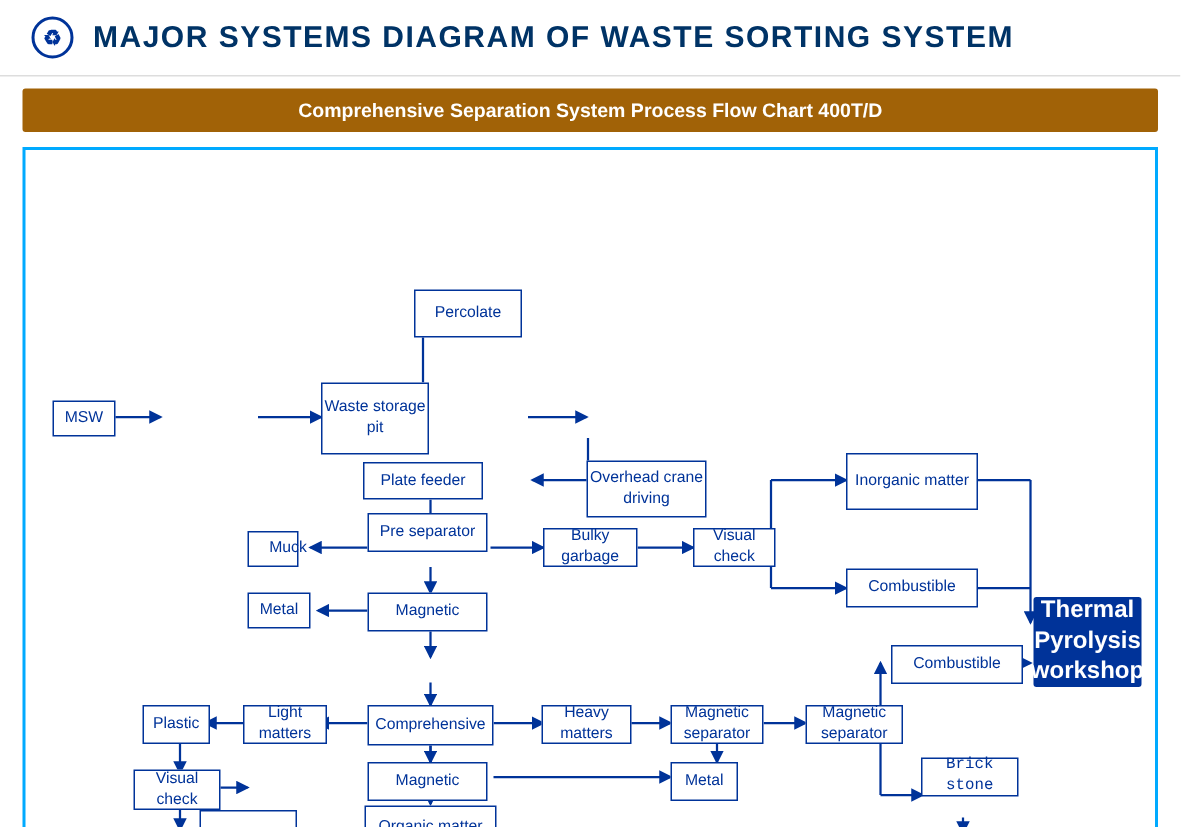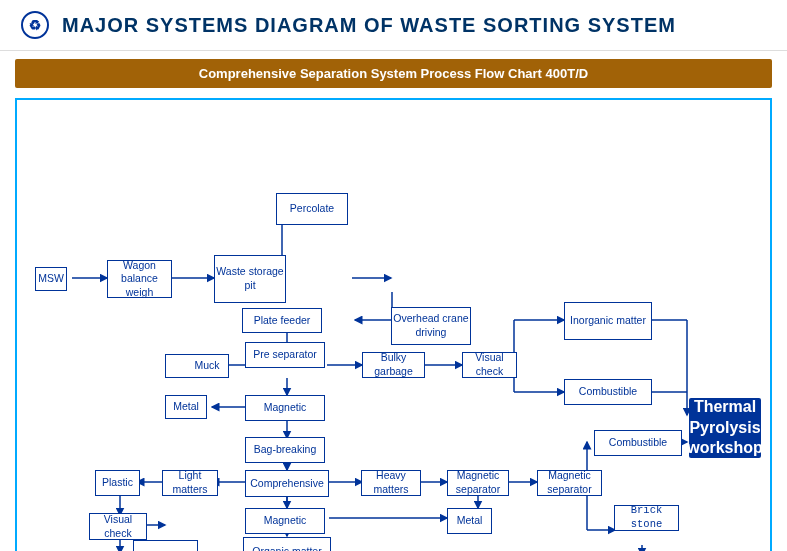--- a/index.html
+++ b/index.html
@@ -181,49 +181,47 @@
       <line x1="270" y1="453" x2="270" y2="468" stroke="#003399" stroke-width="1.5" marker-end="url(#arrowhead)"></line>
 
       <line x1="30" y1="460" x2="30" y2="540" stroke="#00aaff" stroke-width="2"></line>
 
       <line x1="270" y1="497" x2="270" y2="540" stroke="#003399" stroke-width="1.5"></line>
       <line x1="270" y1="540" x2="625" y2="540" stroke="#003399" stroke-width="1.5" marker-end="url(#arrowhead)"></line>
 
       <line x1="88" y1="513" x2="88" y2="540" stroke="#003399" stroke-width="1.5"></line>
     </svg>
 
-    <div class="box" style="left:18px;top:167px;width:32px;height:24px;">MSW</div>
-
-    <div class="box" style="left:90px;top:160px;width:65px;height:38px;">Wagon balance weigh</div>
+    <div class="box" style="left:18px;top:167px;width:42px;height:24px;">MSW</div>
+
 
     <div class="box" style="left:197px;top:155px;width:72px;height:48px;">Waste storage pit</div>
 
     <div class="box" style="left:221px;top:93px;width:72px;height:32px;margin-left:38px;">Percolate</div>
 
     <div class="box" style="left:374px;top:160px;width:80px;height:38px;margin-top:47px;">Overhead crane driving</div>
 
     <div class="box" style="left:225px;top:208px;width:80px;height:25px;">Plate feeder</div>
 
     <div class="box" style="left:547px;top:202px;width:88px;height:38px;">Inorganic matter</div>
 
-    <div class="box" style="left:148px;top:254px;width:64px;height:24px;padding-left:20px;">Muck</div>
+    <div class="box" style="left:148px;top:254px;width:34px;height:24px;padding-left:20px;">Muck</div>
 
     <div class="box" style="left:228px;top:242px;width:80px;height:26px;">Pre separator</div>
 
     <div class="box" style="left:345px;top:252px;width:63px;height:26px;">Bulky garbage</div>
 
     <div class="box" style="left:445px;top:252px;width:55px;height:26px;">Visual check</div>
 
     <div class="box" style="left:547px;top:279px;width:88px;height:26px;">Combustible</div>
 
     <div class="box" style="left:148px;top:295px;width:42px;height:24px;">Metal</div>
 
     <div class="box" style="left:228px;top:295px;width:80px;height:26px;">Magnetic</div>
 
-    <div class="box" style="left:228px;top:337px;width:80px;height:26px;">Bag-breaking</div>
 
     <div class="box" style="left:228px;top:370px;width:84px;height:27px;">Comprehensive</div>
 
     <div class="box" style="left:577px;top:330px;width:88px;height:26px;">Combustible</div>
 
     <div class="box-dark" style="left:672px;top:298px;width:72px;height:60px;">Thermal Pyrolysis workshop</div>
 
     <div class="box" style="left:145px;top:370px;width:56px;height:26px;">Light matters</div>
 
     <div class="box" style="left:78px;top:370px;width:45px;height:26px;">Plastic</div>

